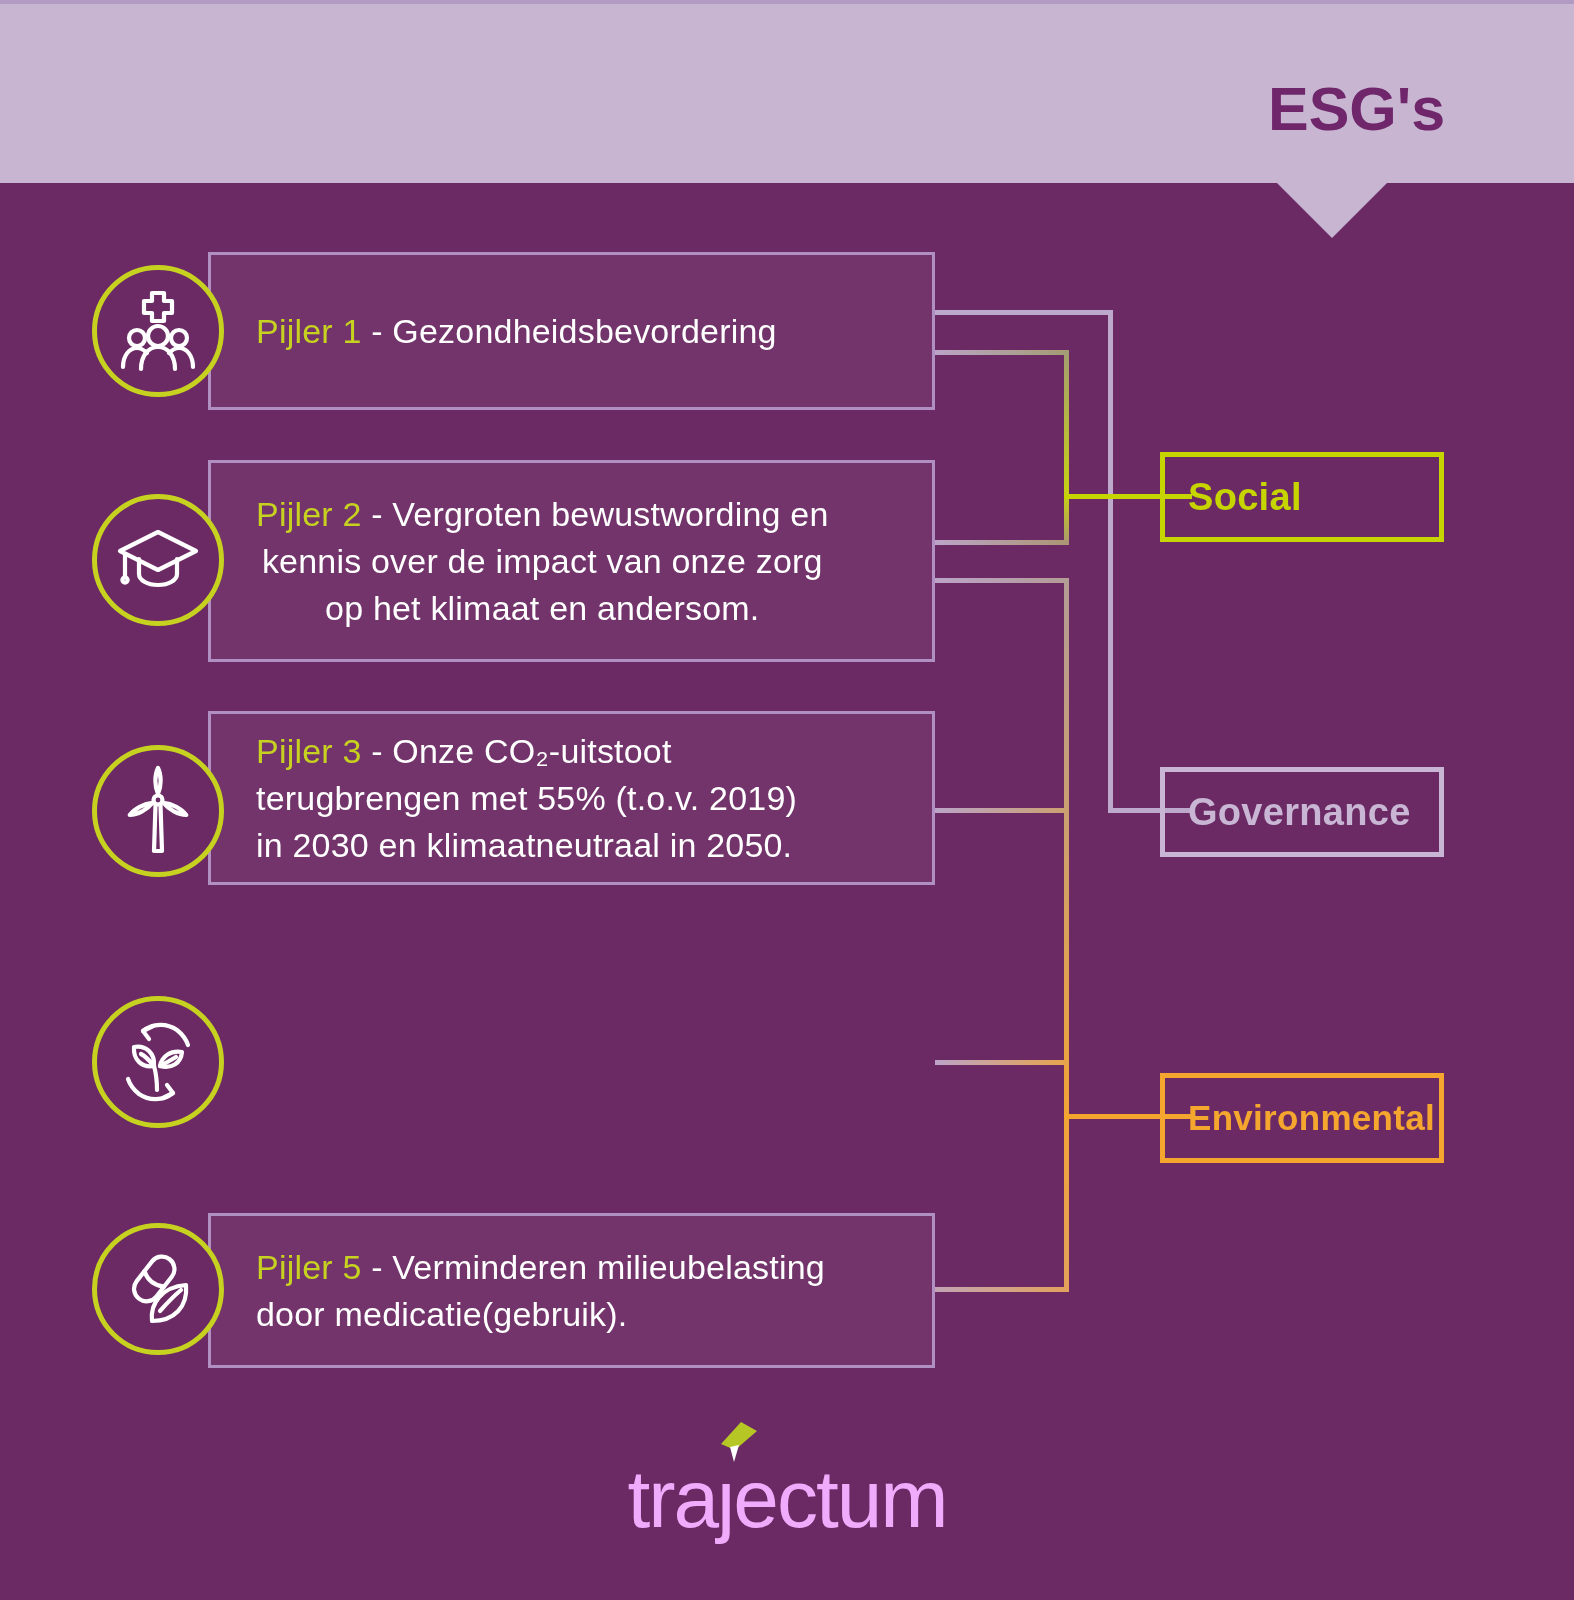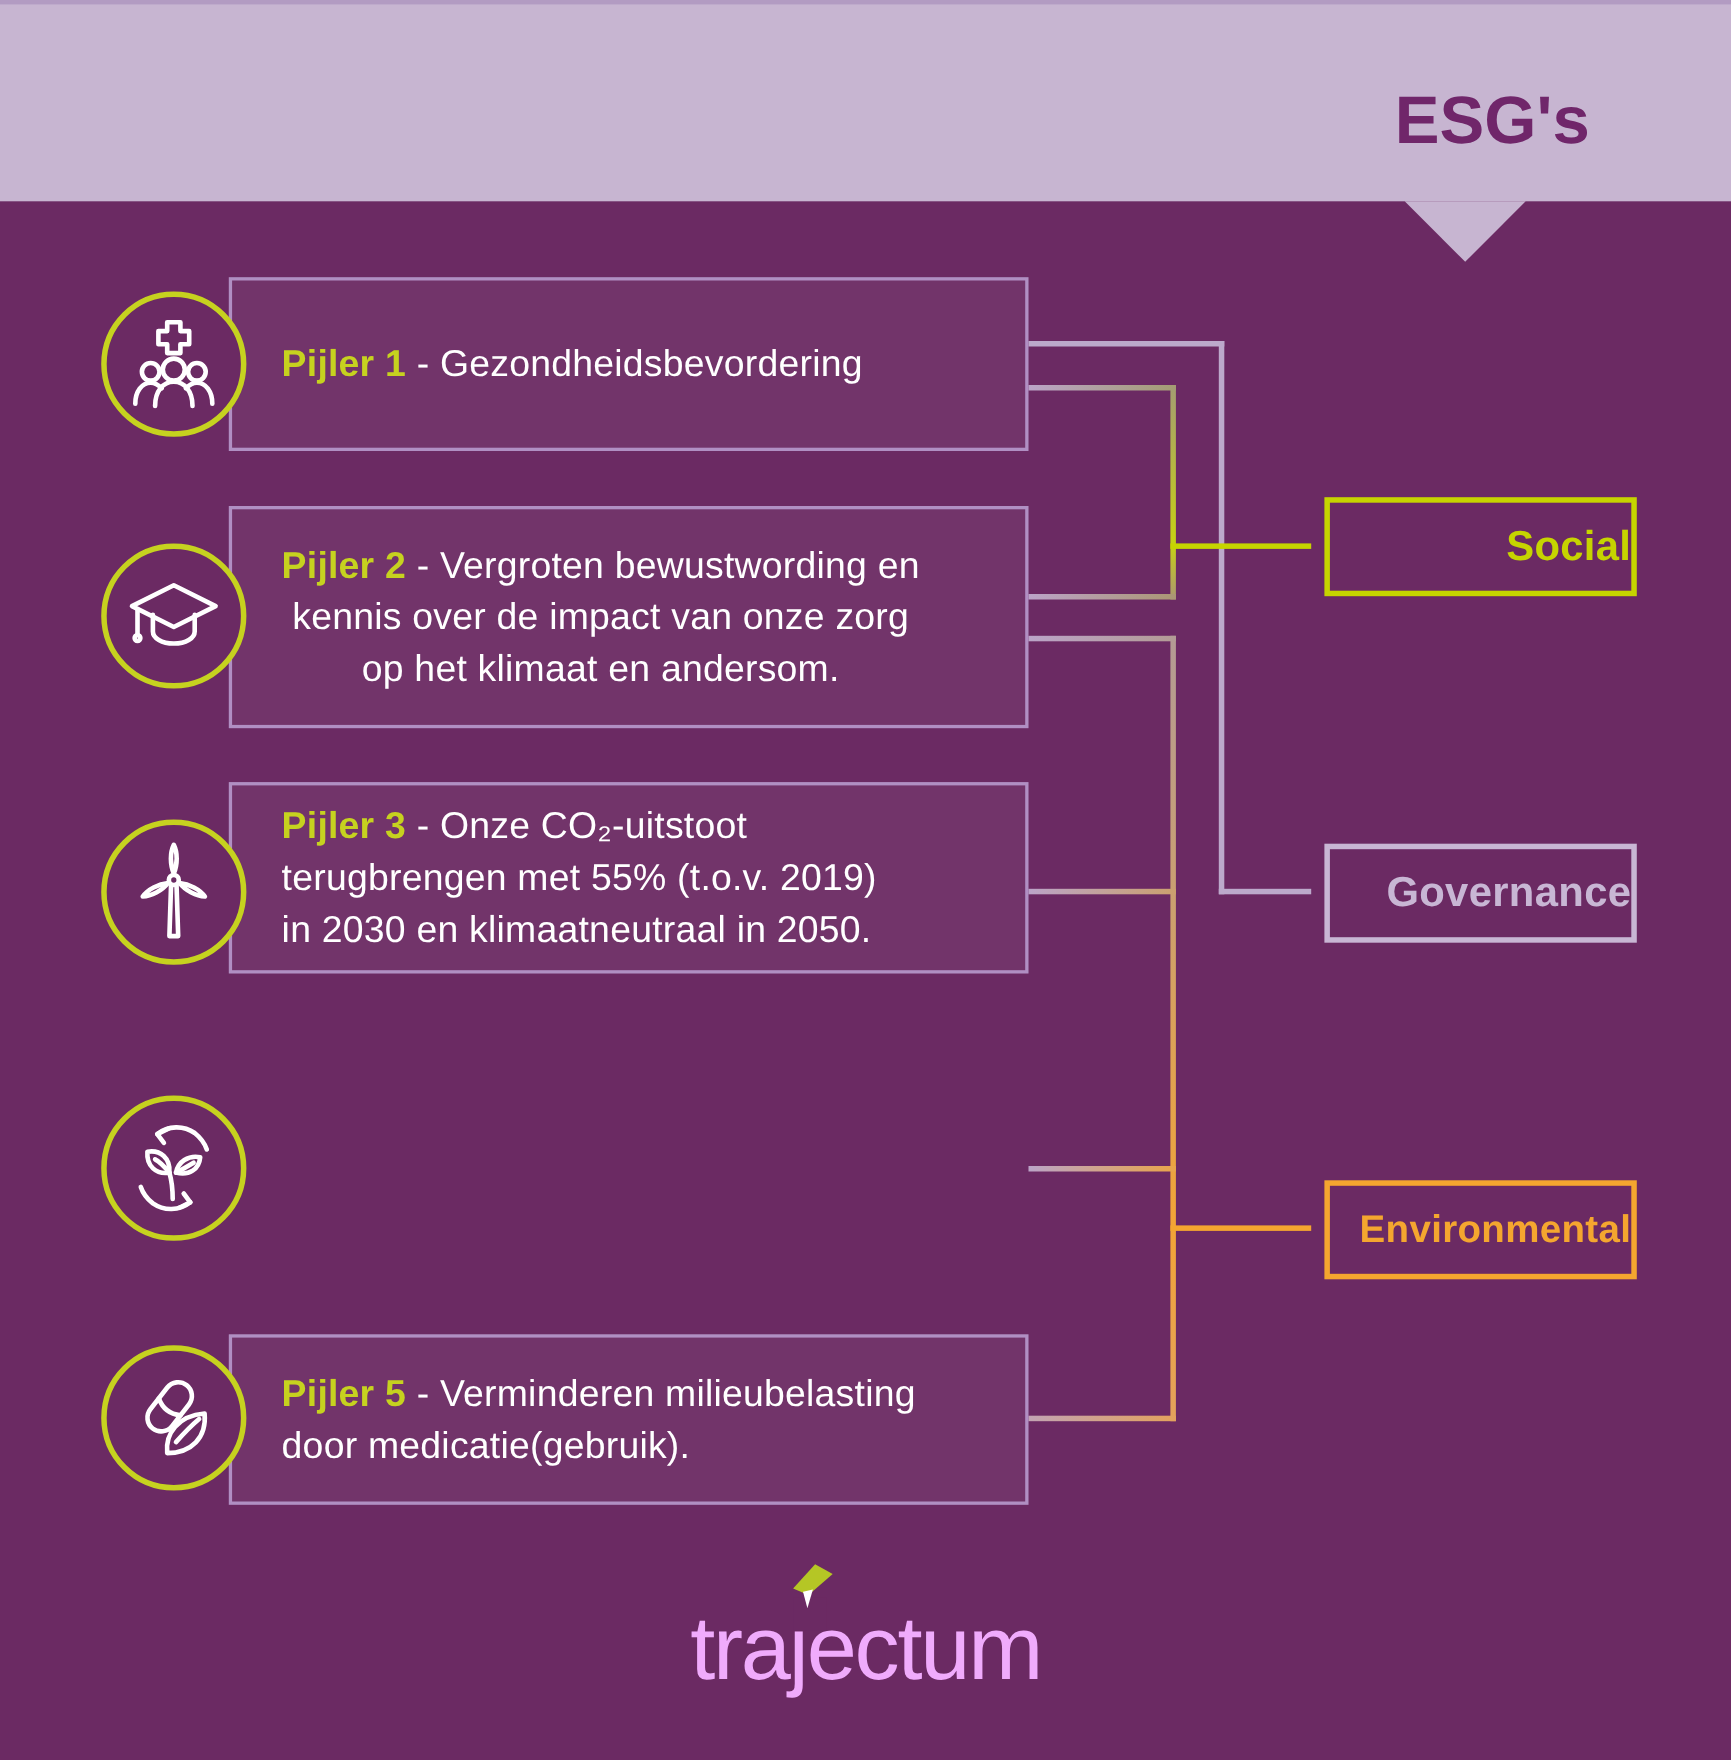--- a/index.html
+++ b/index.html
@@ -35,30 +35,30 @@
   .l-p4  {left:935px;top:1060px;width:134px;background:linear-gradient(to right,#BBA4C8,#E9A449);}
   .l-env {left:1064px;top:1114px;width:128px;background:var(--c-env);}
   .l-p5  {left:935px;top:1287px;width:134px;background:linear-gradient(to right,#C2A4B4,#E3A25C);}
 
   
   .pcard{position:absolute;left:208px;width:727px;border:3px solid rgba(187,160,210,.85);
     background:rgba(255,255,255,.05);display:flex;align-items:center;}
   .p1{top:252px;height:158px;} .p2{top:460px;height:202px;text-align:center;} .p3{top:711px;height:174px;}
   .p4{top:962px;height:202px;} .p5{top:1213px;height:155px;}
   .ptext{padding-left:45px;font-size:34px;line-height:47px;color:#fff;font-weight:400;letter-spacing:.2px;}
-  .plabel{color:var(--c-green);font-weight:700;}
+  .plabel{color:var(--c-green);font-weight:400;}
 
   
   .icircle{position:absolute;left:92px;width:132px;height:132px;border:5px solid var(--c-green);
     border-radius:50%;background:var(--c-bg);display:flex;align-items:center;justify-content:center;}
   .ic1{top:265px;} .ic2{top:494px;} .ic3{top:745px;} .ic4{top:996px;} .ic5{top:1223px;}
   .picon{width:96px;height:96px;stroke:#fff;fill:none;stroke-width:4.2;stroke-linecap:round;stroke-linejoin:round;}
 
   
-  .esg-box{position:absolute;left:1204px;width:284px;height:90px;display:flex;align-items:center;justify-content:flex-end;
+  .esg-box{position:absolute;left:1160px;width:284px;height:90px;display:flex;align-items:center;justify-content:flex-start;
     font-weight:700;font-size:38px;letter-spacing:.3px;padding-left:23px;}
   .social{top:452px;border:5px solid var(--c-social);color:var(--c-social);}
   .governance{top:767px;border:5px solid var(--c-gov);color:var(--c-gov);}
   .environmental{top:1073px;border:5px solid var(--c-env);color:var(--c-env);font-size:35px;}
 
   
   .logo{position:absolute;left:0;top:1458px;width:100%;text-align:center;}
   .logo-wrap{position:relative;display:inline-block;font-size:82px;line-height:82px;font-weight:400;
     letter-spacing:-2px;color:#f0abfc;}
   .jdot-cover{position:absolute;left:94px;top:-6px;width:30px;height:30px;background:var(--c-bg);}

